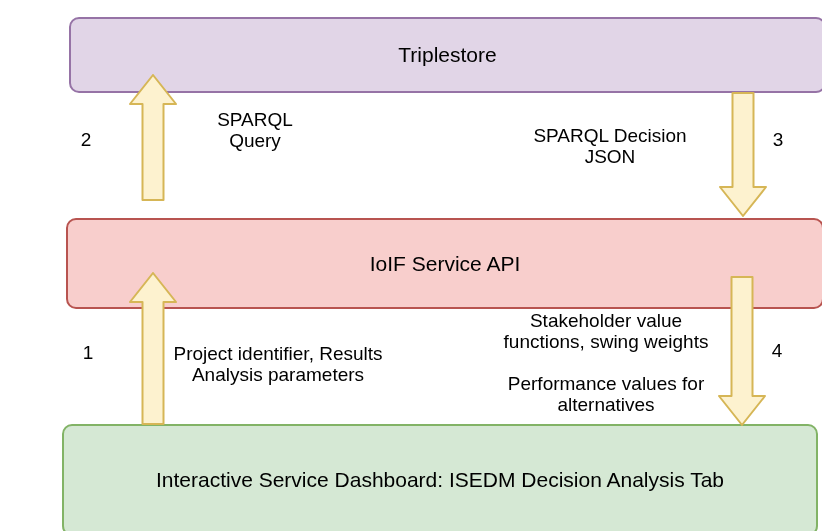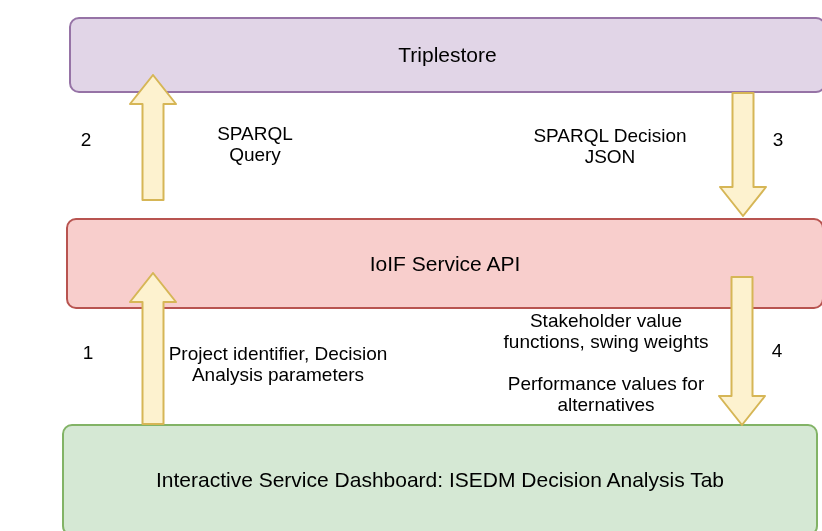--- a/index.html
+++ b/index.html
@@ -102,27 +102,27 @@
 
   <svg class="flow-arrow" style="left:687px; top:276px;" width="50" height="150" viewBox="0 0 50 150">
     <polygon points="14.5,1 35.5,1 35.5,120 48,120 25,149 2,120 14.5,120"></polygon>
   </svg>
 
   <div class="step-number" style="left:56px; top:140px;">2</div>
   <div class="step-number" style="left:748px; top:140px;">3</div>
   <div class="step-number" style="left:58px; top:353px;">1</div>
   <div class="step-number" style="left:747px; top:351px;">4</div>
 
-  <div class="annotation" style="left:225px; top:144px;text-align:center;">SPARQL
+  <div class="annotation" style="left:225px; top:130px;text-align:center;">SPARQL
 Query</div>
 
   <div class="annotation" style="left:580px; top:146px;">SPARQL Decision
 JSON</div>
 
-  <div class="annotation" style="left:248px; top:364px;">Project identifier, Decision
+  <div class="annotation" style="left:248px; top:364px;">Project identifier, Results
 Analysis parameters</div>
 
   <div class="annotation" style="left:576px; top:362px;text-align:center;">Stakeholder value
 functions, swing weights
 
 Performance values for
 alternatives</div>
 
 </div>
 

